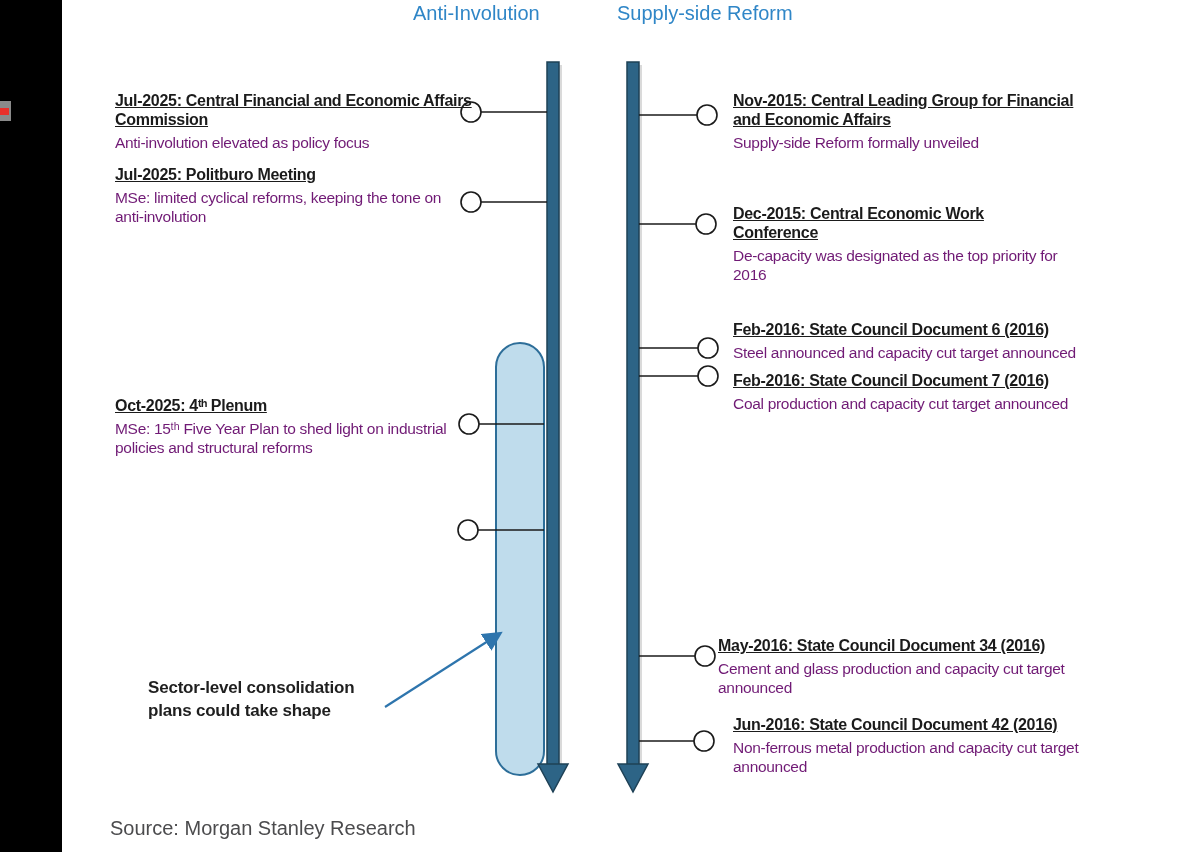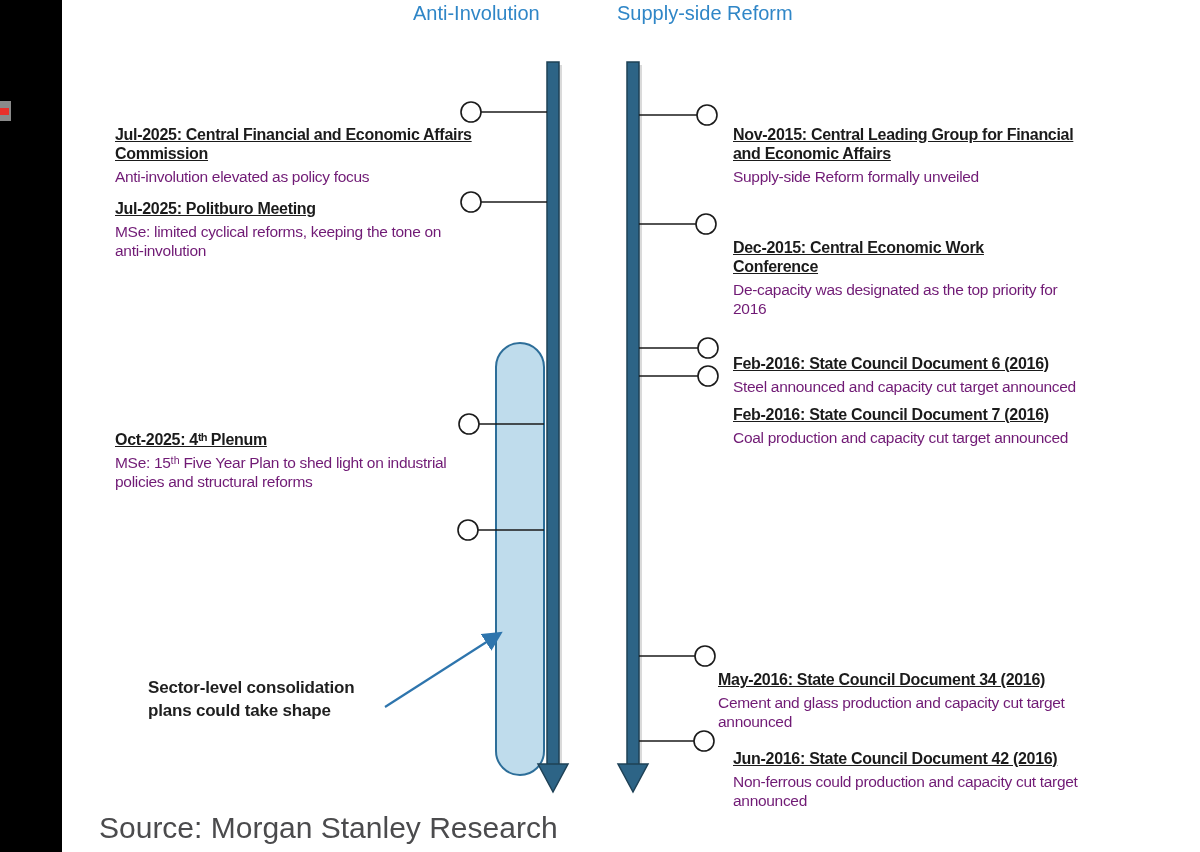--- a/index.html
+++ b/index.html
@@ -22,28 +22,28 @@
   .filmstrip{position:absolute;left:0;top:0;width:62px;height:852px;background:#000;}
   .marker-box{position:absolute;left:0;top:101px;width:11px;height:20px;background:var(--marker-gray);}
   .marker-dash{position:absolute;left:0;top:108px;width:9px;height:7px;background:var(--marker-red);}
 
   .col-header{position:absolute;top:1px;font-size:20px;line-height:24px;color:var(--header-blue);white-space:nowrap;}
   .col-header.left{left:413px;}
   .col-header.right{left:617px;}
 
   svg.layer{position:absolute;left:0;top:0;}
 
-  .event{position:absolute;color:var(--text-color);margin-top:34px;}
+  .event{position:absolute;color:var(--text-color);}
   .ev-title{font-size:16px;font-weight:bold;line-height:19px;text-decoration:underline;letter-spacing:-0.3px;}
   .ev-desc{font-size:15.5px;line-height:19px;margin-top:4px;letter-spacing:-0.3px;color:#701a75;}
 
   .annotation{position:absolute;left:148px;top:676px;width:245px;font-size:17px;line-height:23px;
               font-weight:bold;letter-spacing:-0.2px;color:#1f1f1f;}
 
-  .source{position:absolute;left:99px;top:813px;font-size:30px;line-height:30px;color:var(--source-color);}
+  .source{position:absolute;left:110px;top:813px;font-size:20px;line-height:30px;color:var(--source-color);}
 </style>
 </head>
 <body>
 
 <div class="canvas">
 
   <div class="col-header left">Anti-Involution</div>
   <div class="col-header right">Supply-side Reform</div>
 
   <svg class="layer" width="1200" height="852" viewBox="0 0 1200 852">
@@ -125,21 +125,21 @@
   <div class="event" style="left:733px;top:371px;width:455px">
     <div class="ev-title">Feb-2016: State Council Document 7 (2016)</div>
     <div class="ev-desc">Coal production and capacity cut target announced</div>
   </div>
   <div class="event" style="left:718px;top:636px;width:420px">
     <div class="ev-title">May-2016: State Council Document 34 (2016)</div>
     <div class="ev-desc">Cement and glass production and capacity cut target announced</div>
   </div>
   <div class="event" style="left:733px;top:715px;width:420px">
     <div class="ev-title">Jun-2016: State Council Document 42 (2016)</div>
-    <div class="ev-desc">Non-ferrous could production and capacity cut target announced</div>
+    <div class="ev-desc">Non-ferrous metal production and capacity cut target announced</div>
   </div>
 
   <div class="source">Source: Morgan Stanley Research</div>
 
   <div class="filmstrip">
     <div class="marker-box"></div>
     <div class="marker-dash"></div>
   </div>
 
 </div>

